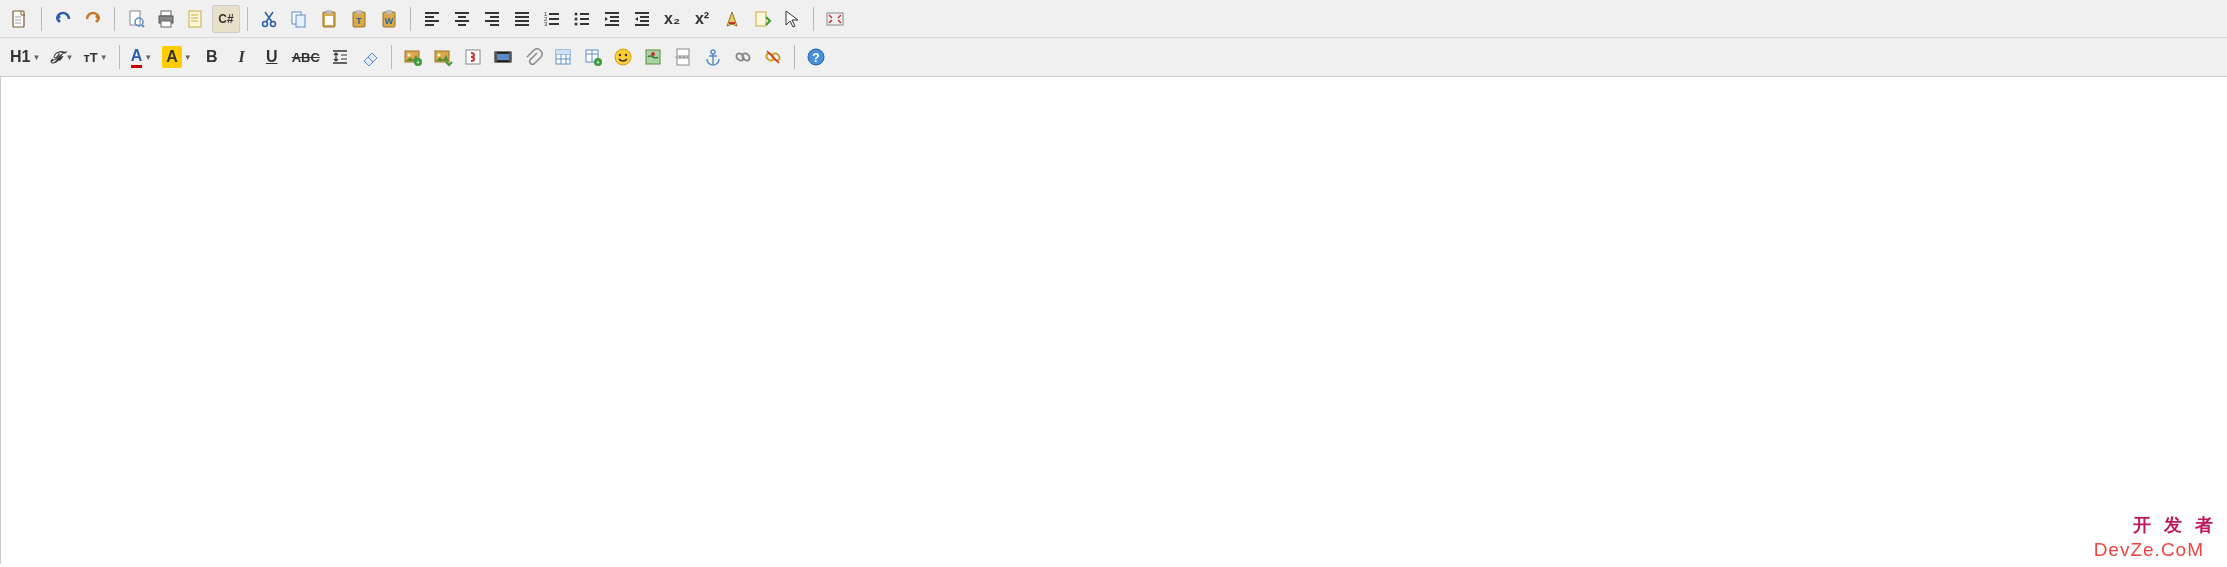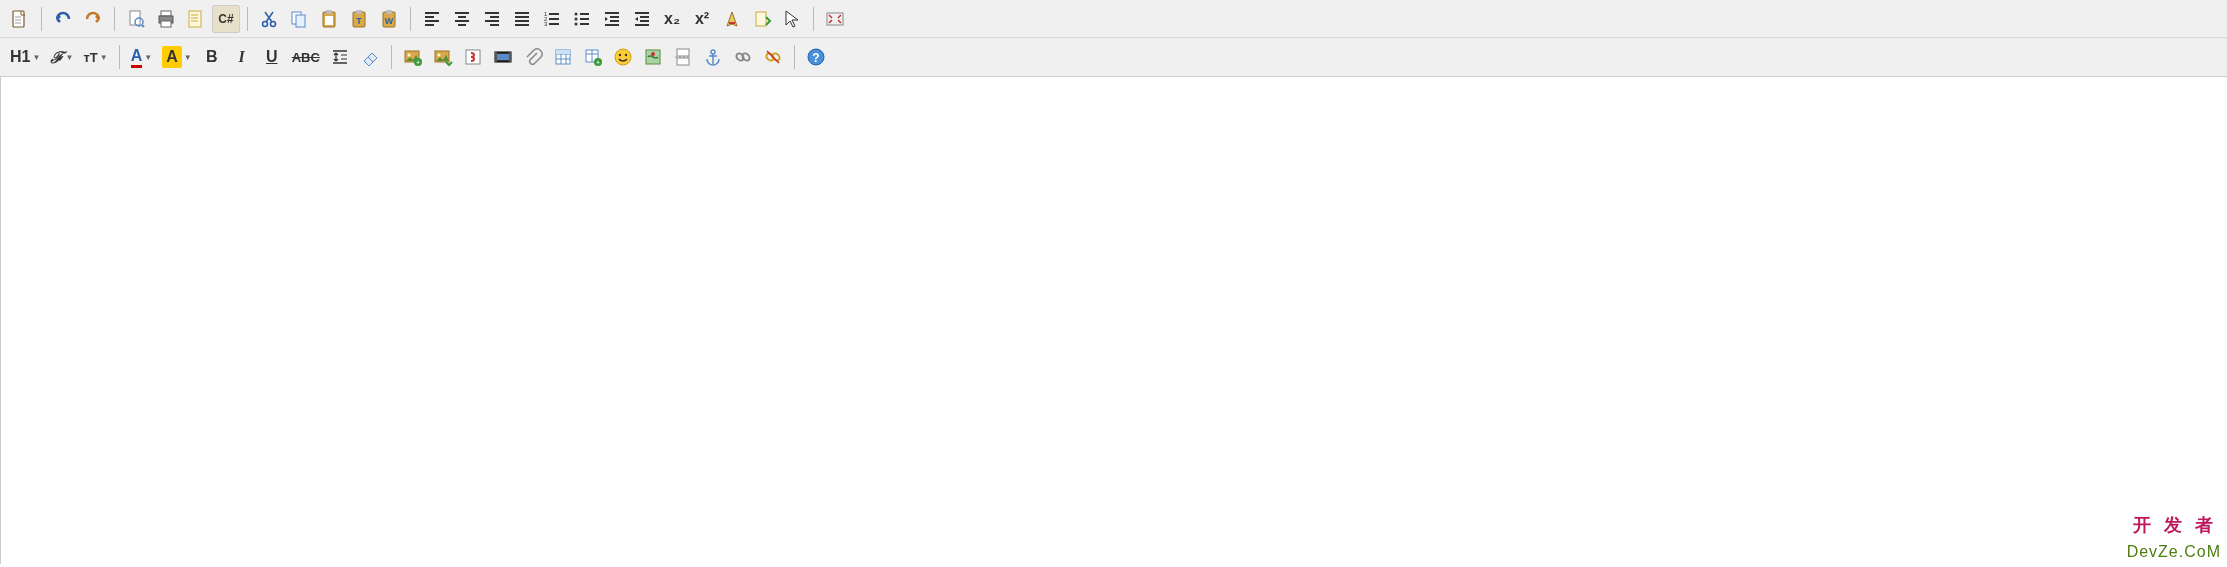--- a/index.html
+++ b/index.html
@@ -74,23 +74,23 @@
       bottom: 30px;
       right: 10px;
       font-size: 18px;
       color: #be185d;
       letter-spacing: 4px;
       font-weight: bold;
     }
     .watermark-bottom {
       position: absolute;
       bottom: 6px;
-      right: 6px;
-      font-size: 16px;
-      color: #4d7c0f;
+      right: 23px;
+      font-size: 19px;
+      color: #ef4444;
       letter-spacing: 1px;
     }
   </style>
 </head>
 <body>
 
 <div class="toolbar">
 
   <div class="toolbar-row">
     <div class="btn">

